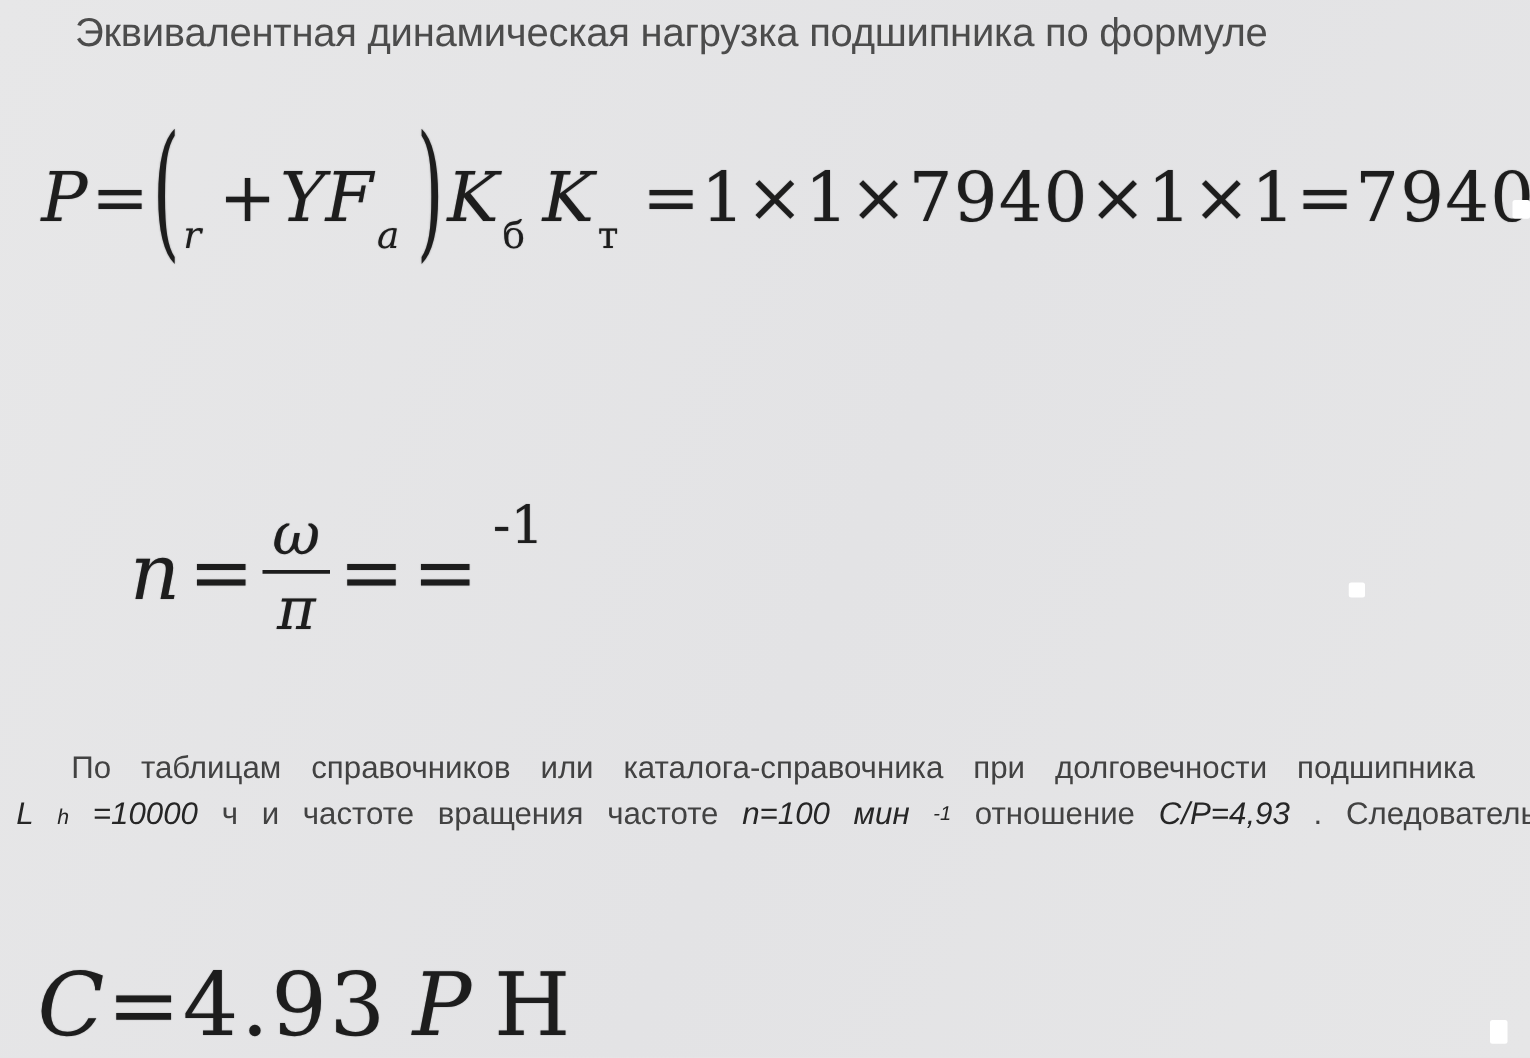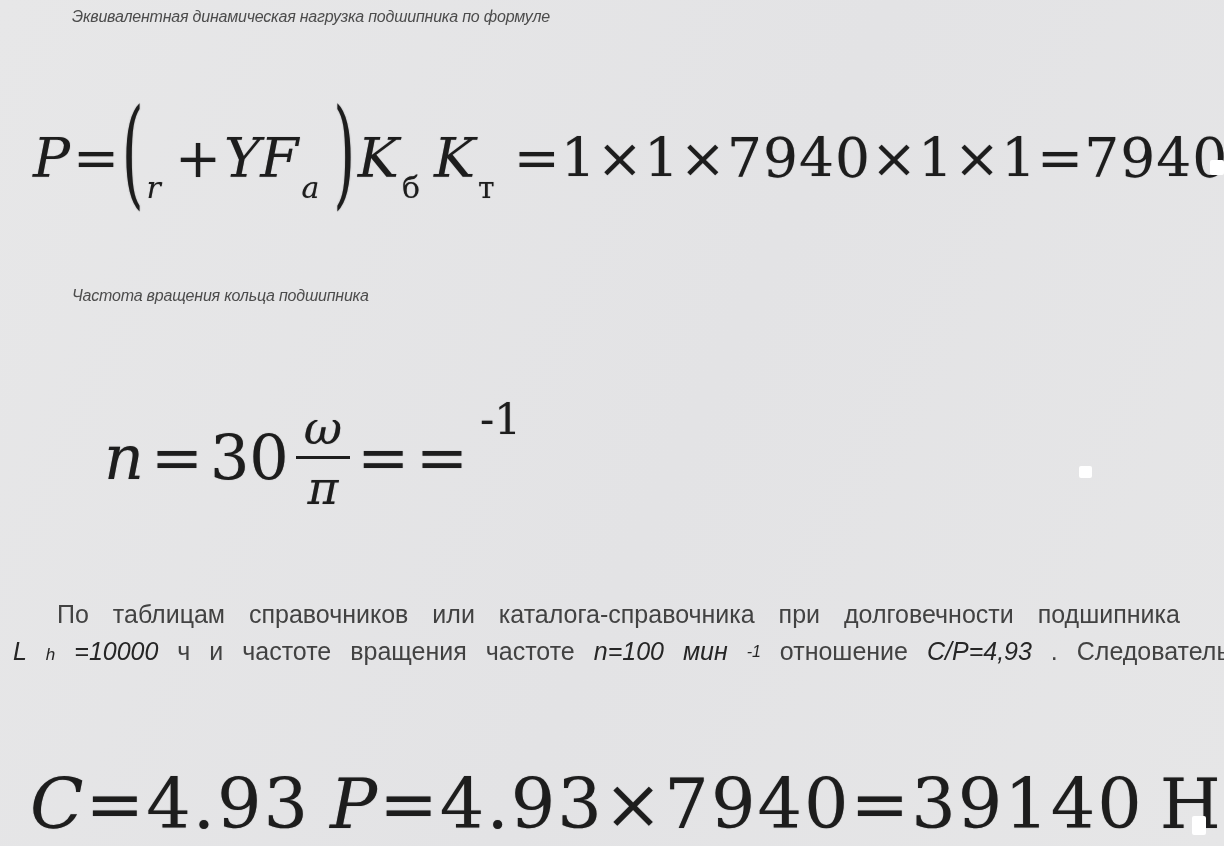--- a/index.html
+++ b/index.html
@@ -3,22 +3,22 @@
 <meta charset="utf-8">
 <style>
   html,body { margin:0; padding:0; background:#e5e5e6; }
   .page {
     position:relative; width:1224px; height:846px;
     background:linear-gradient(115deg,#e7e7e8 0%,#e3e3e5 55%,#e6e6e7 100%);
     overflow:hidden;
     font-family:"Liberation Sans", sans-serif;
   }
   .heading {
-    position:absolute; left:72px; color:#4c4c4c;
-    font-size:16px; letter-spacing:-0.2px; white-space:nowrap;font-style:italic;
+    position:absolute; left:60px; color:#4c4c4c;
+    font-size:32px; letter-spacing:-0.2px; white-space:nowrap;
   }
   #h1 { top:8px; }
   #h2 { top:287px; }
 
   
   .formula {
     position:absolute; display:flex; white-space:nowrap;
     font-family:"DejaVu Serif", serif; color:#1d1d1d;
     text-shadow:0 0 1px rgba(29,29,29,0.45);
   }
@@ -81,26 +81,24 @@
     <span class="it">YF</span>
     <span class="sub it">a</span>
     <span class="paren">)</span>
     <span class="it">K</span>
     <span class="sub">б</span>
     <span class="it">K</span>
     <span class="sub">т</span>
     <span class="rhs">=1×1×7940×1×1=7940Н</span>
   </div>
 
-  <div id="h2" class="heading">Частота вращения кольца подшипника</div>
 
   <div class="formula f2">
     <span class="it">n</span>
     <span>=</span>
-    <span>30</span>
     <span class="frac small">
       <span class="num it">ω</span>
       <span class="den it">π</span>
     </span>
     <span>=</span>
     <span>=</span>
     <span class="sup">-1</span>
   </div>
 
   <div class="para">
@@ -117,21 +115,20 @@
       <span> отношение </span>
       <span class="pit">C/P=4,93</span>
       <span>. Следовательно,</span>
     </div>
   </div>
 
   <div class="formula f3">
     <span class="it">C</span>
     <span>=4.93</span>
     <span class="it sp-l">P</span>
-    <span>=4.93×7940=39140</span>
     <span class="unit">Н</span>
   </div>
 
   <div id="wm1" class="white-marker"></div>
   <div id="wm2" class="white-marker"></div>
   <div id="wm3" class="white-marker"></div>
 
 </div>
 
 </body></html>

